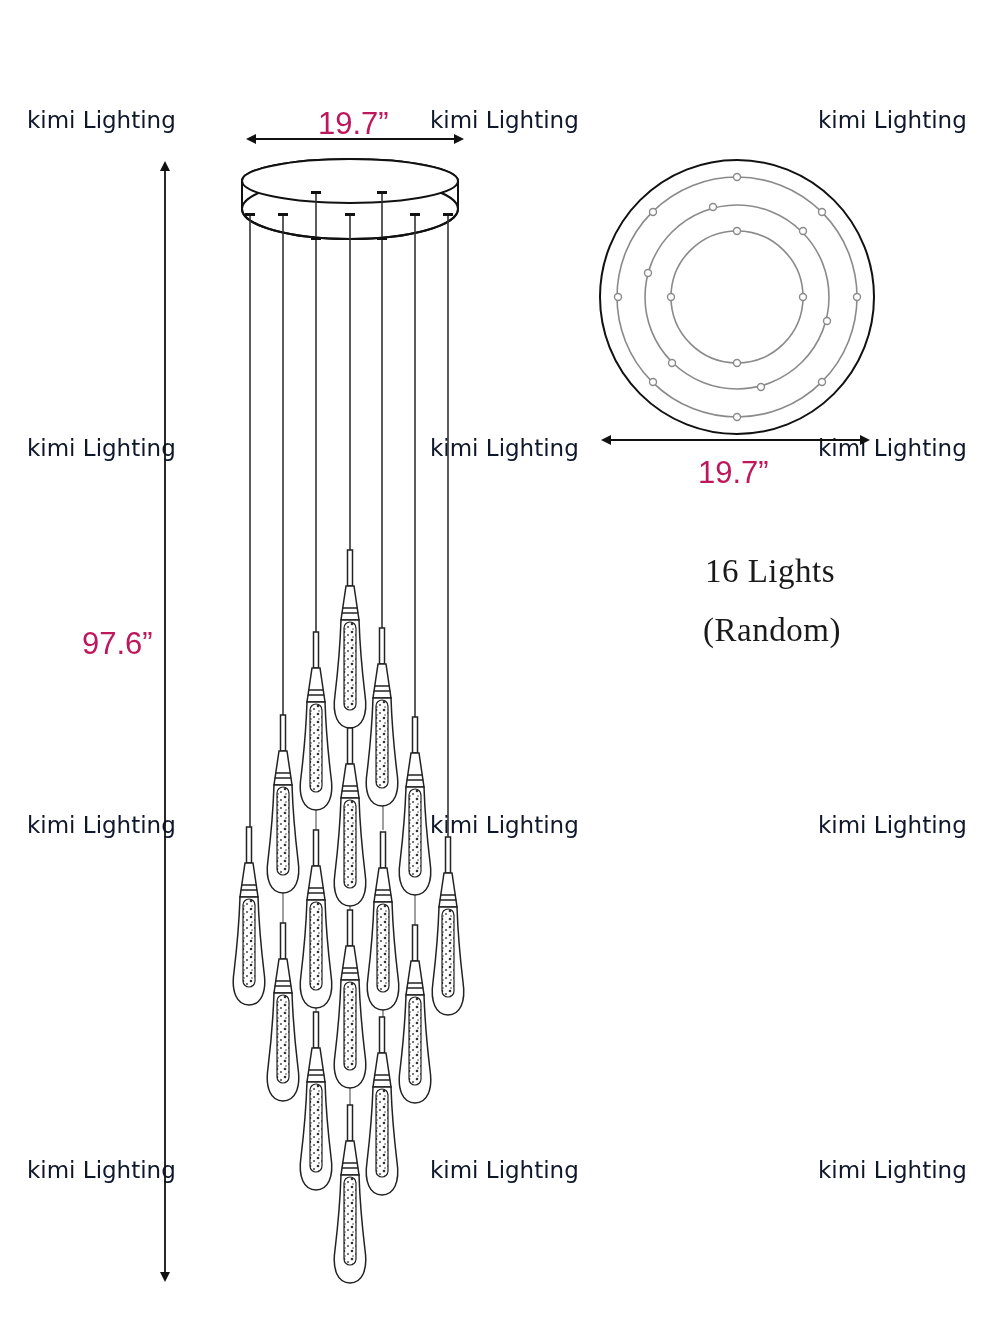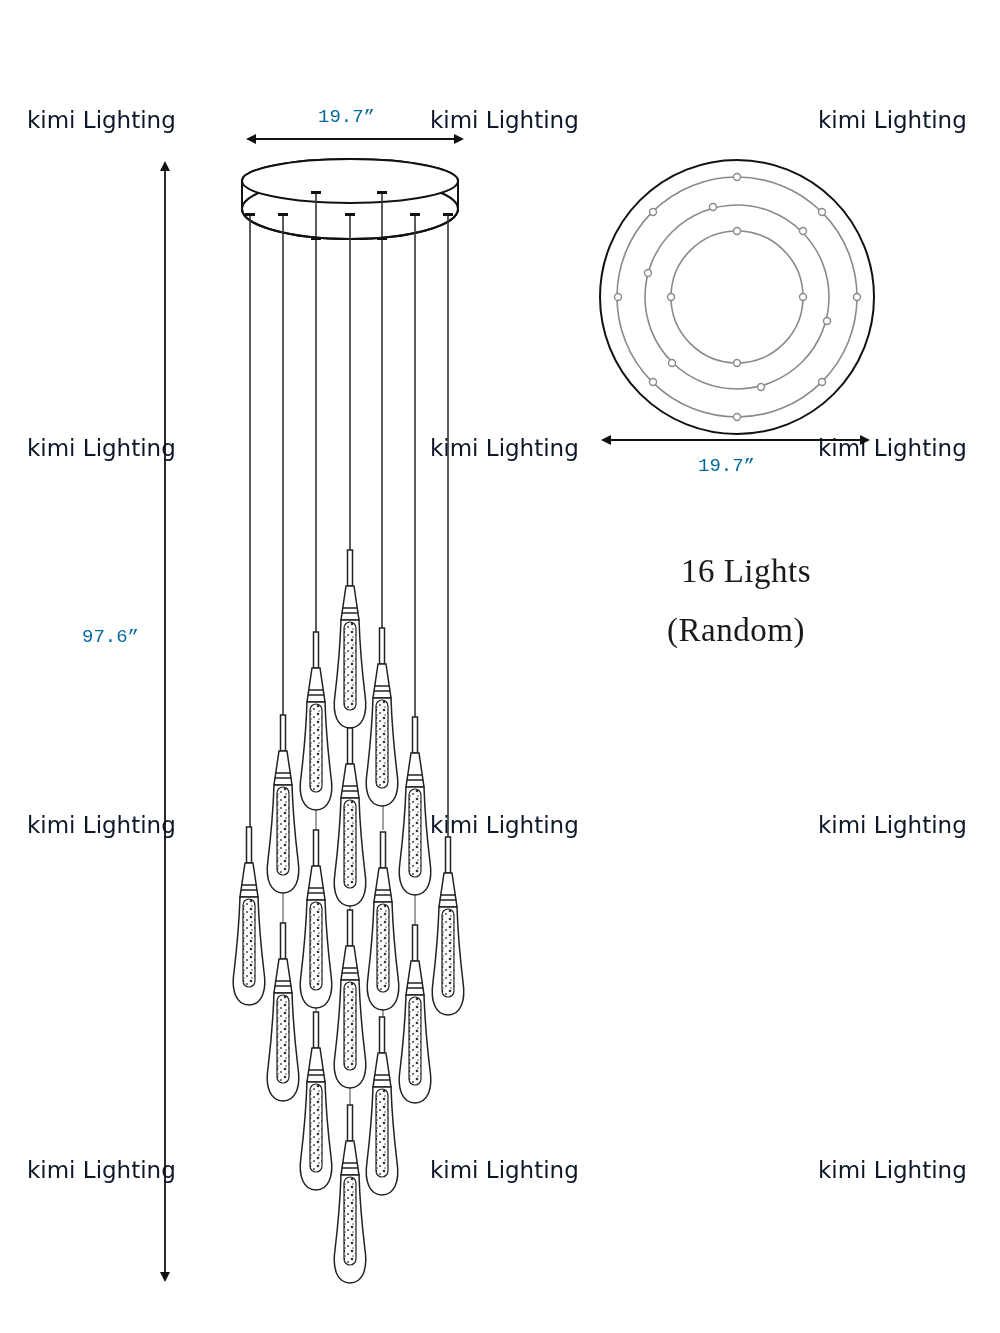--- a/index.html
+++ b/index.html
@@ -1,18 +1,18 @@
 <!DOCTYPE html>
 <html><head>
 <meta charset="utf-8">
 <style>
   html, body { margin: 0; padding: 0; background: #ffffff; }
   body { width: 1000px; height: 1333px; position: relative; overflow: hidden; }
   .wm { position: absolute; font-family: "DejaVu Sans", sans-serif; font-size: 23px; color: #0f172a; white-space: nowrap; }
-  .dim { position: absolute; font-family: Liberation Mono, monospace; font-size: 19px; color: #0369a1; white-space: nowrap; }
+  .dim { position: absolute; font-family: Liberation Sans, sans-serif; font-size: 31px; color: #be185d; white-space: nowrap; }
   .caption { position: absolute; font-family: "Liberation Serif", serif; font-size: 33px; color: #1a1a1a; text-align: center; width: 260px; letter-spacing: 0.5px; }
   svg { position: absolute; left: 0; top: 0; }
 </style>
 </head>
 <body>
 
 <div class="wm" style="left:27px;top:107px">kimi Lighting</div>
 <div class="wm" style="left:430px;top:107px">kimi Lighting</div>
 <div class="wm" style="left:818px;top:107px">kimi Lighting</div>
 <div class="wm" style="left:27px;top:435px">kimi Lighting</div>
@@ -136,14 +136,14 @@
       <circle cx="737" cy="363" r="3.5"></circle>
     </g>
   </g>
   <line x1="603" y1="440" x2="868" y2="440" stroke="#111" stroke-width="2" marker-start="url(#arr)" marker-end="url(#arr)"></line>
 </svg>
 
 <div class="dim" style="left:318px;top:106px">19.7”</div>
 <div class="dim" style="left:698px;top:455px">19.7”</div>
 <div class="dim" style="left:82px;top:626px">97.6”</div>
 
-<div class="caption" style="left:616px;top:553px">16 Lights</div>
-<div class="caption" style="left:606px;top:612px">(Random)</div>
+<div class="caption" style="left:640px;top:553px">16 Lights</div>
+<div class="caption" style="left:642px;top:612px">(Random)</div>
 
 </body></html>

